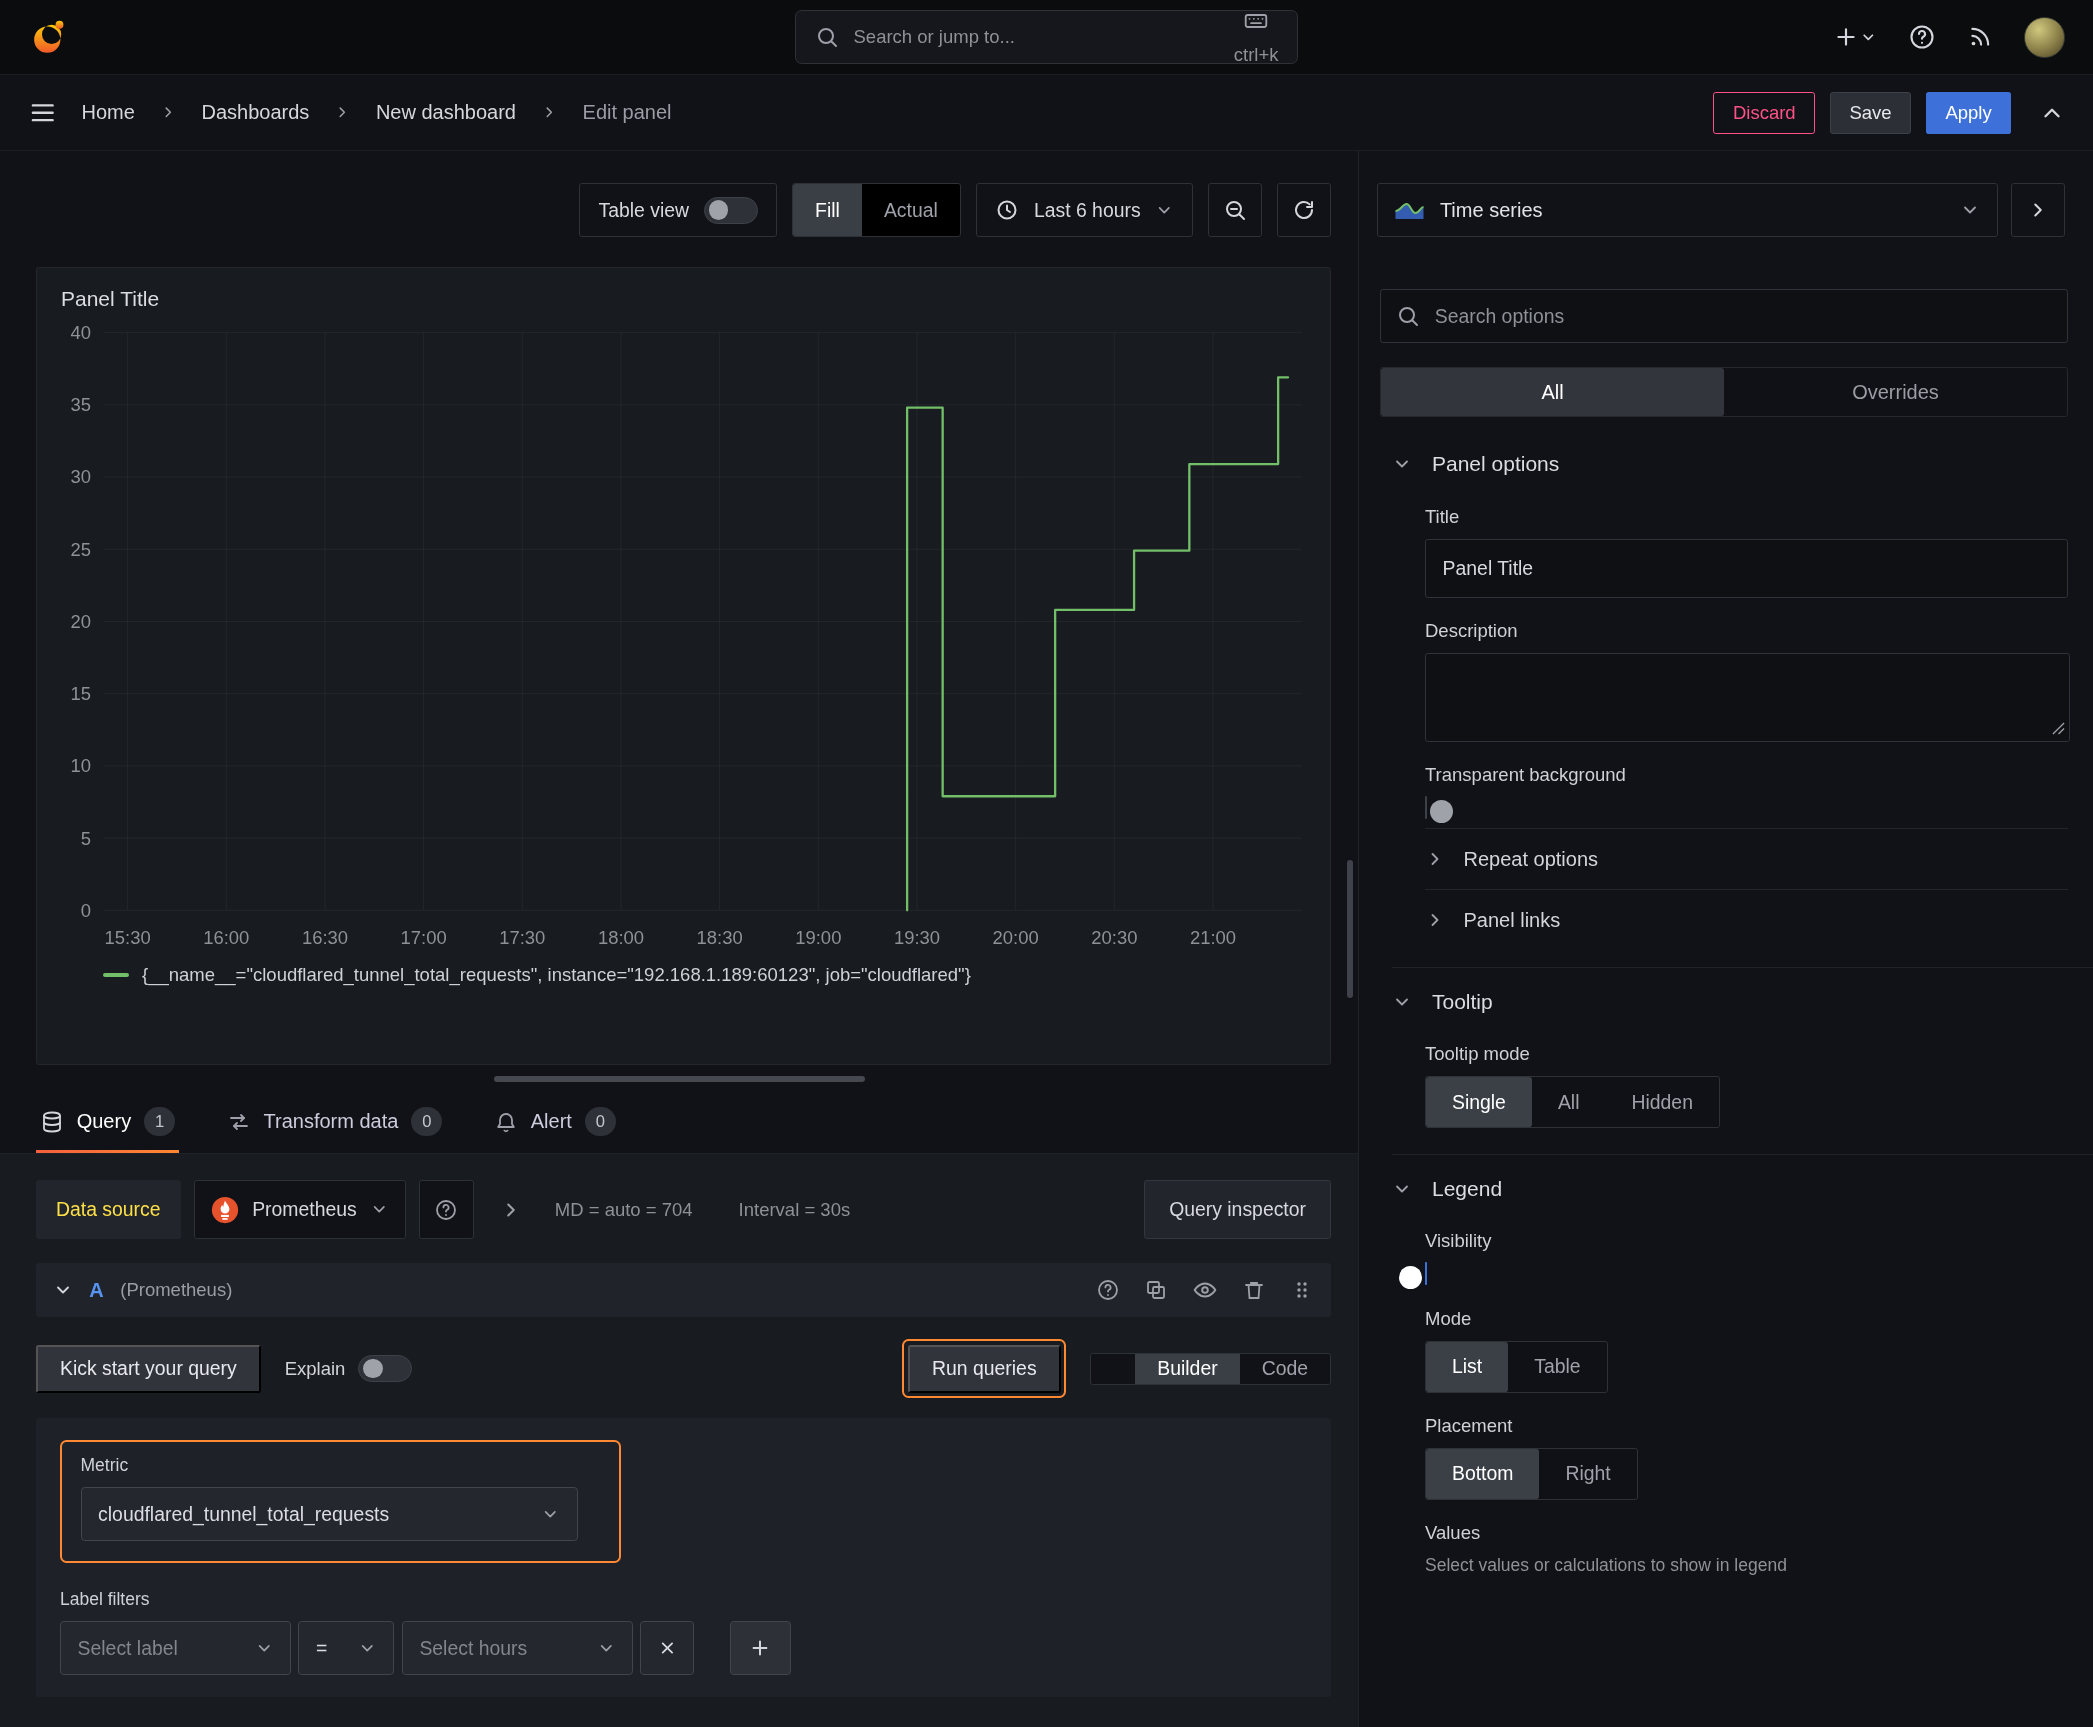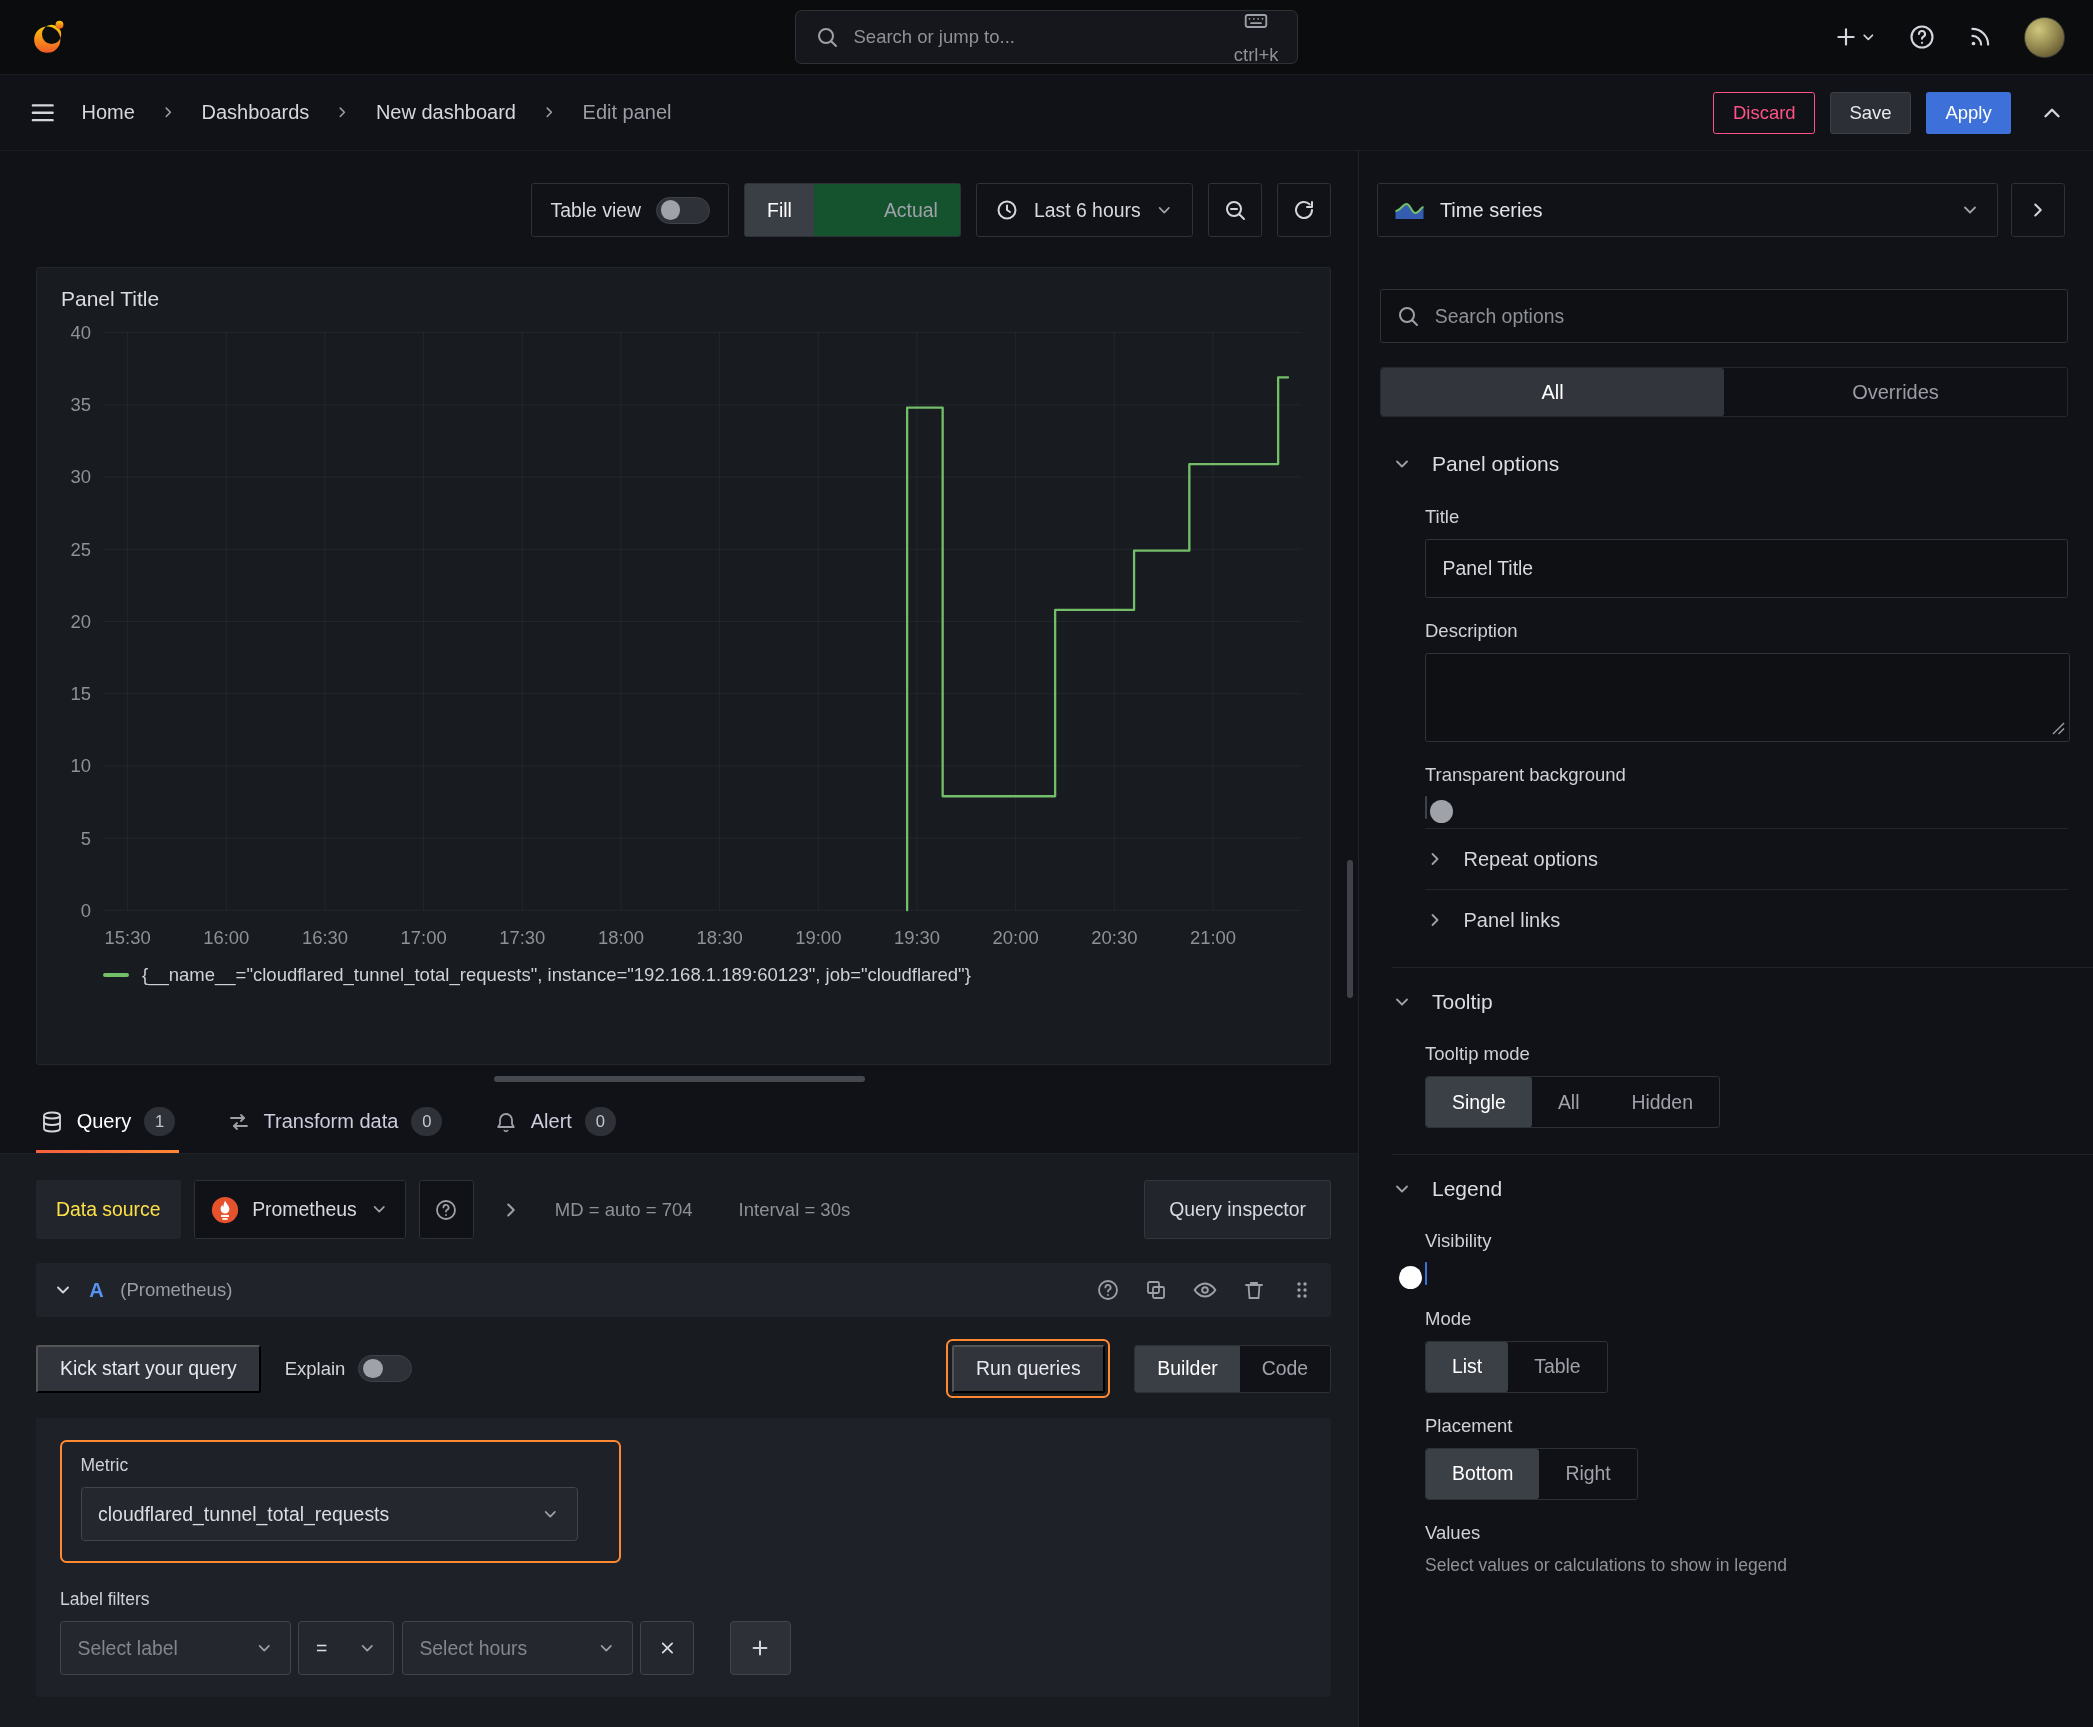--- a/index.html
+++ b/index.html
@@ -49,21 +49,21 @@
   .main { display:flex; height:1577px; }
   .left { width:1358px; position:relative; display:flex; flex-direction:column; }
   .right-pane { flex:1; border-left:0.9px solid #222428; background:#111217; overflow:hidden; }
 
   
   .left-toolbar { margin:32px 27px 0 0; height:54px; display:flex; align-items:center;
     justify-content:flex-end; gap:14.8px; }
   .chip { height:54px; border:0.9px solid #2c3235; border-radius:2.8px; background:#111217;
     display:flex; align-items:center; gap:14.8px; padding:0 18.5px; font-size:19.4px; color:#d8d9df; }
   .seg-group { display:flex; align-items:stretch; border:0.9px solid #2c3235; border-radius:2.8px;
-    overflow:hidden; height:54px; background:#14532d;gap:48px; }
+    overflow:hidden; height:54px; background:#000000; }
   .seg { padding:0 22px; display:flex; align-items:center; color:#9fa2aa; font-size:19.4px; }
   .seg.sel { background:#3a3e45; color:#fff; }
   .sq-btn { width:54px; height:54px; border:0.9px solid #2c3235; border-radius:2.8px;
     background:#111217; display:flex; align-items:center; justify-content:center; }
 
   
   .panel { margin:30px 27px 0 36px; width:1295px; height:798px; background:#181b1f;
     border:0.9px solid #23262b; border-radius:2.8px; display:flex; flex-direction:column; }
   .panel-title { padding:18.5px 0 0 24px; font-size:21px; color:#dcdde2; }
   .chart-wrap { padding:5.5px 0 0 5.5px; }
@@ -107,21 +107,21 @@
   .ref { color:#5794f2; font-size:20px; font-weight:700; }
   .qc-ds { color:#9a9da5; font-size:18.5px; }
   .qc-icons { margin-left:auto; display:flex; align-items:center; gap:24px; }
 
   .kick-row { margin-top:22px; display:flex; align-items:center; gap:24px; }
   .btn-sec { height:48px; background:#31343b; border-radius:2.8px; padding:0 22px;
     font-size:19.4px; color:#e8e9ee; display:flex; align-items:center; }
   .explain { display:flex; align-items:center; gap:13px; font-size:18.5px; color:#d3d4db; }
   .run-wrap { margin-left:auto; border:2.8px solid #ff8833; border-radius:6.5px; padding:3.7px; }
   .bc-group { display:flex; border:0.9px solid #2c3235; border-radius:2.8px; overflow:hidden;
-    height:48px; background:#111217; }
+    height:32px; background:#111217;padding-left:44px; }
   .bc-group .seg { font-size:19.4px; }
 
   .builder-body { margin-top:20px; background:#1e2127; border-radius:2.8px; padding:22px 24px; }
   .metric-box { width:561px; border:2.8px solid #ff8833; border-radius:6.5px; padding:13px 18.5px 20px; }
   .field-label { font-size:17.5px; color:#d0d1d8; margin-bottom:11px; }
   .b-select { height:54px; background:#24272d; border:0.9px solid #41454c; border-radius:3.7px;
     display:flex; align-items:center; gap:13px; padding:0 16.6px; font-size:19.4px; color:#dcdde3; }
   .b-select .ph { color:#83868d; }
   .b-select .chev { margin-left:auto; }
   .lf-row { margin-top:26px; }

